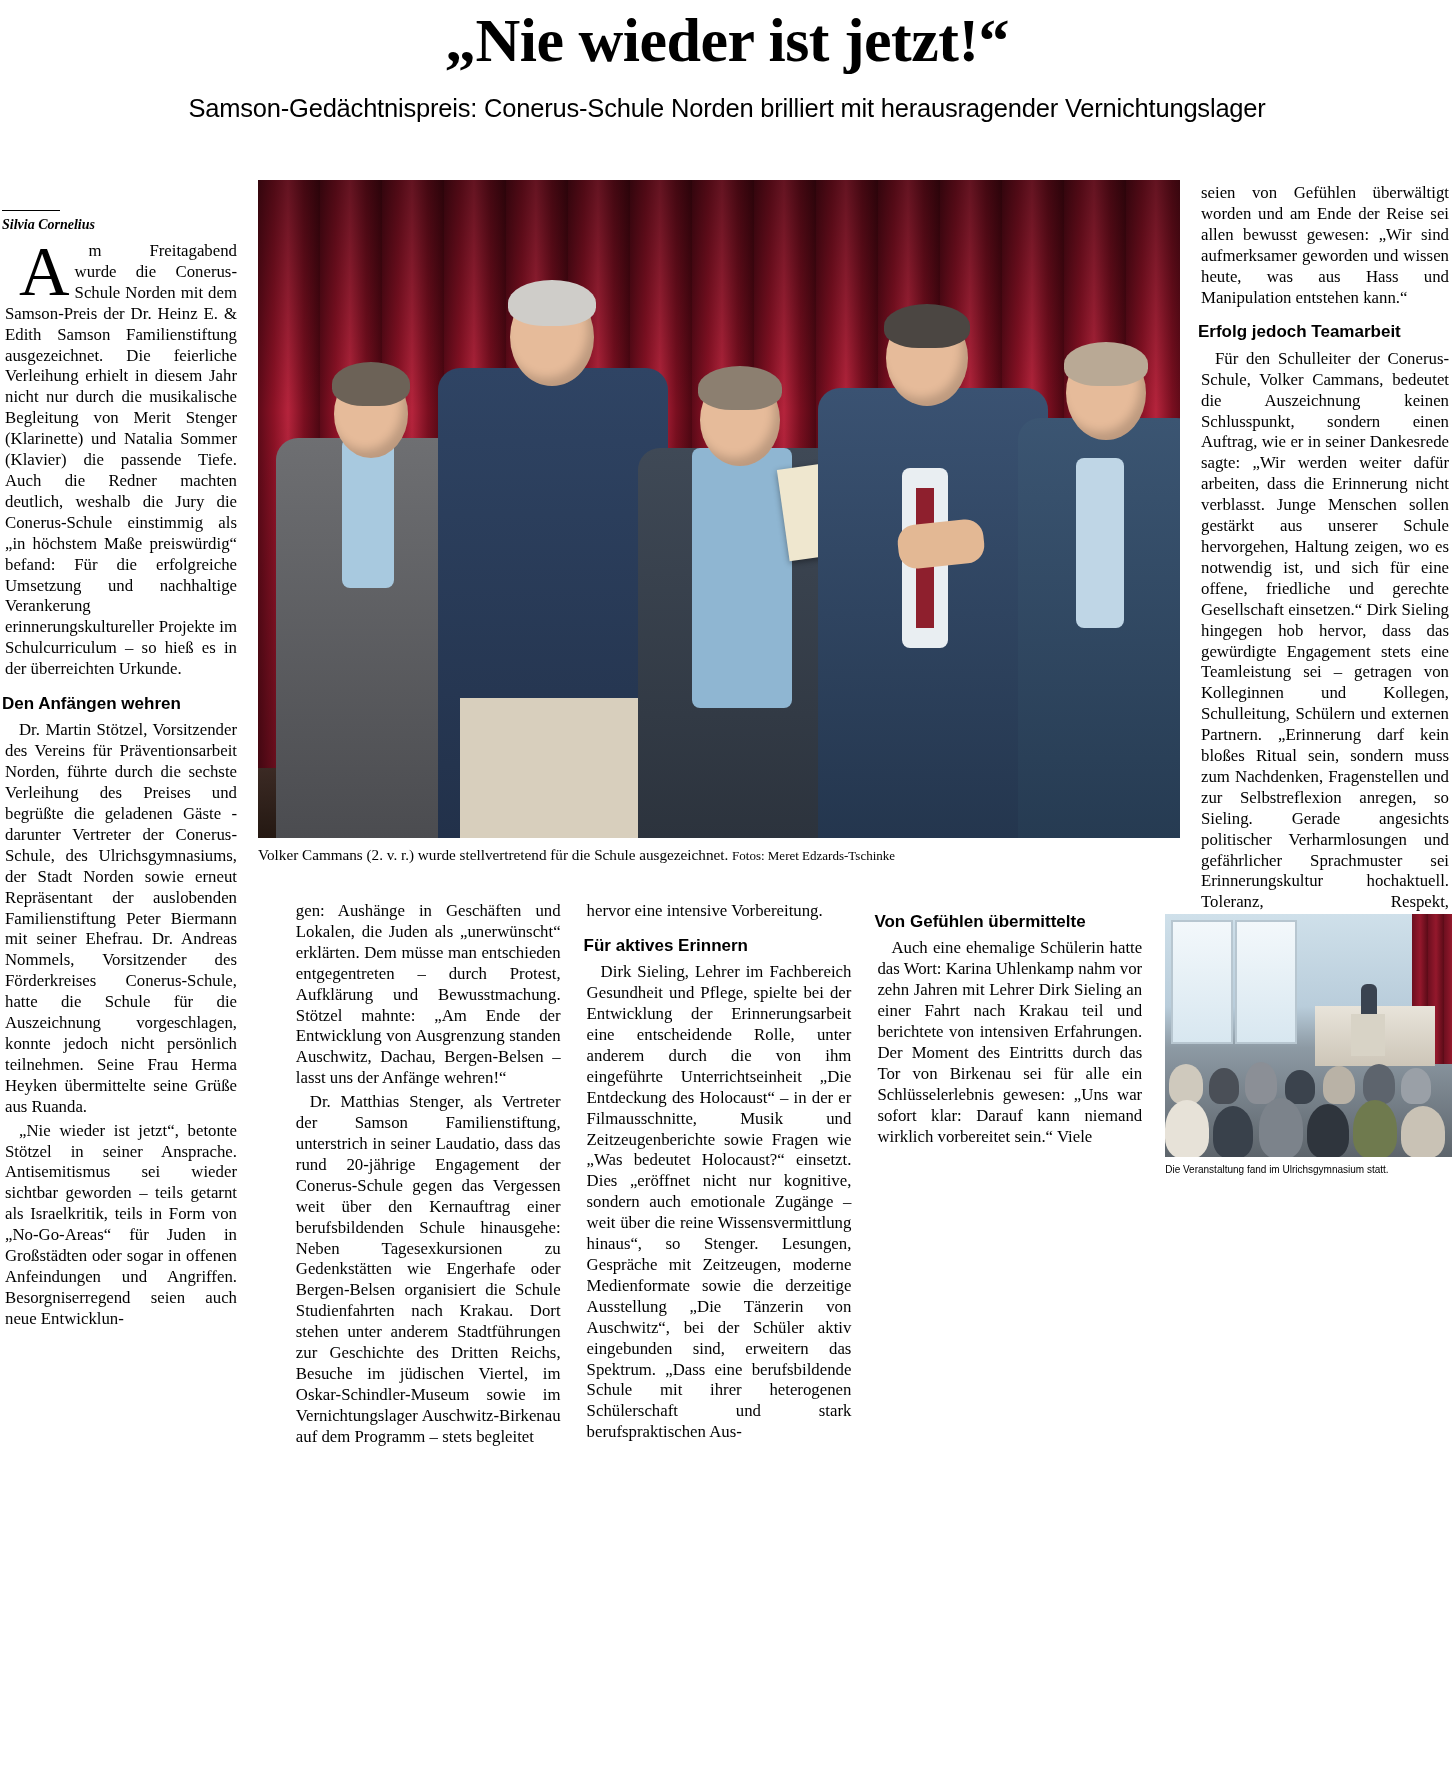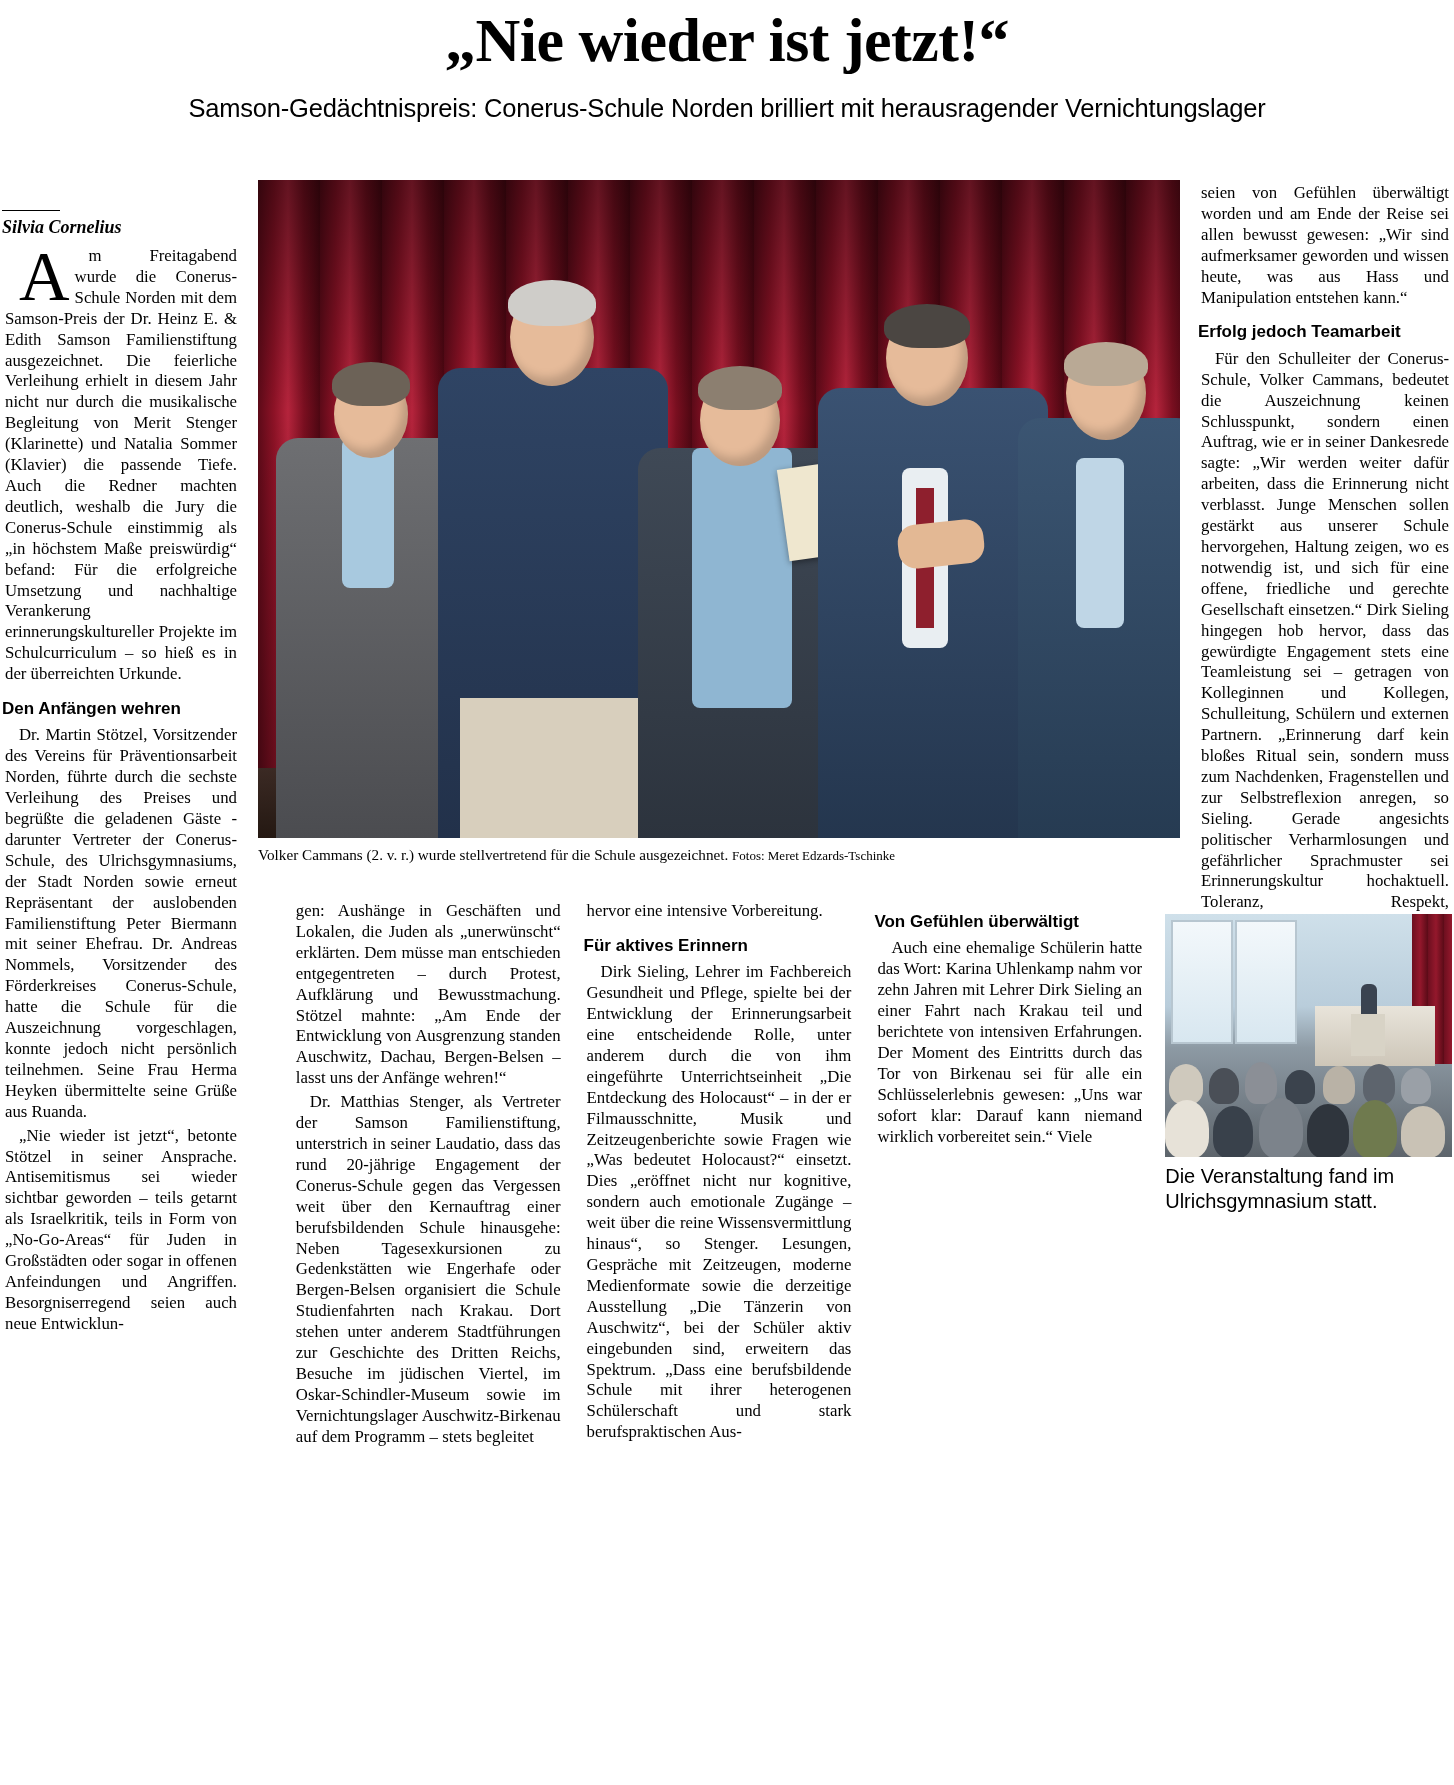--- a/index.html
+++ b/index.html
@@ -42,21 +42,21 @@
   .rule-top {
     width: 58px;
     height: 1px;
     background: #000;
     margin: 30px 0 6px 0;
   }
   .byline {
     font-family: "Liberation Serif", serif;
     font-style: italic;
     font-weight: 700;
-    font-size: 18px;
+    font-size: 14px;
     margin-bottom: 8px;
   }
   
   .top-area {
     position: absolute;
     top: 172px;
     left: 0;
     width: 1454px;
     display: flex;
     gap: 0;
@@ -144,21 +144,21 @@
   .photo-bottom {
     width: 100%;
     height: 243px;
     margin-top: 16px;
     position: relative;
     overflow: hidden;
     background: #9fb0bd;
   }
   .caption2 {
     font-family: "Liberation Sans", sans-serif;
-    font-size: 20px;
+    font-size: 10px;
     margin-top: 7px;
     line-height: 1.25;
   }
   
   .curtain {
     position: absolute; inset: 0;
     background:
       repeating-linear-gradient(90deg,
         #5d0a18 0px, #8d1226 16px, #b5243c 30px, #7a0f20 46px, #4d0712 62px),
       linear-gradient(180deg, #2a0309 0%, #6d0c1c 40%, #8c1326 100%);
@@ -317,21 +317,21 @@
     <div class="lcol">
       <div class="bodytext">
         <p class="noindent">hervor eine intensive Vorbereitung.</p>
         <div class="subheading">Für aktives Erinnern</div>
         <p>Dirk Sieling, Lehrer im Fachbereich Gesundheit und Pflege, spielte bei der Entwicklung der Erinnerungsarbeit eine entscheidende Rolle, unter anderem durch die von ihm eingeführte Unterrichtseinheit „Die Entdeckung des Holocaust“ – in der er Filmausschnitte, Musik und Zeitzeugenberichte sowie Fragen wie „Was bedeutet Holocaust?“ einsetzt. Dies „eröffnet nicht nur kognitive, sondern auch emotionale Zugänge – weit über die reine Wissensvermittlung hinaus“, so Stenger. Lesungen, Gespräche mit Zeitzeugen, moderne Medienformate sowie die derzeitige Ausstellung „Die Tänzerin von Auschwitz“, bei der Schüler aktiv eingebunden sind, erweitern das Spektrum. „Dass eine berufsbildende Schule mit ihrer heterogenen Schülerschaft und stark berufspraktischen Aus-</p>
       </div>
     </div>
 
     <div class="lcol">
       <div class="bodytext">
-        <div class="subheading">Von Gefühlen überwältigt</div>
+        <div class="subheading">Von Gefühlen übermittelte</div>
         <p>Auch eine ehemalige Schülerin hatte das Wort: Karina Uhlenkamp nahm vor zehn Jahren mit Lehrer Dirk Sieling an einer Fahrt nach Krakau teil und berichtete von intensiven Erfahrungen. Der Moment des Eintritts durch das Tor von Birkenau sei für alle ein Schlüsselerlebnis gewesen: „Uns war sofort klar: Darauf kann niemand wirklich vorbereitet sein.“ Viele</p>
       </div>
     </div>
 
     <div class="lcol">
       <div class="photo-bottom">
         <div class="hall"></div>
         <div class="hall-window" style="left:6px;top:6px;width:58px;height:120px;"></div>
         <div class="hall-window" style="left:70px;top:6px;width:58px;height:120px;"></div>
         <div class="hall-curtain" style="right:0;top:0;width:40px;height:150px;"></div>

